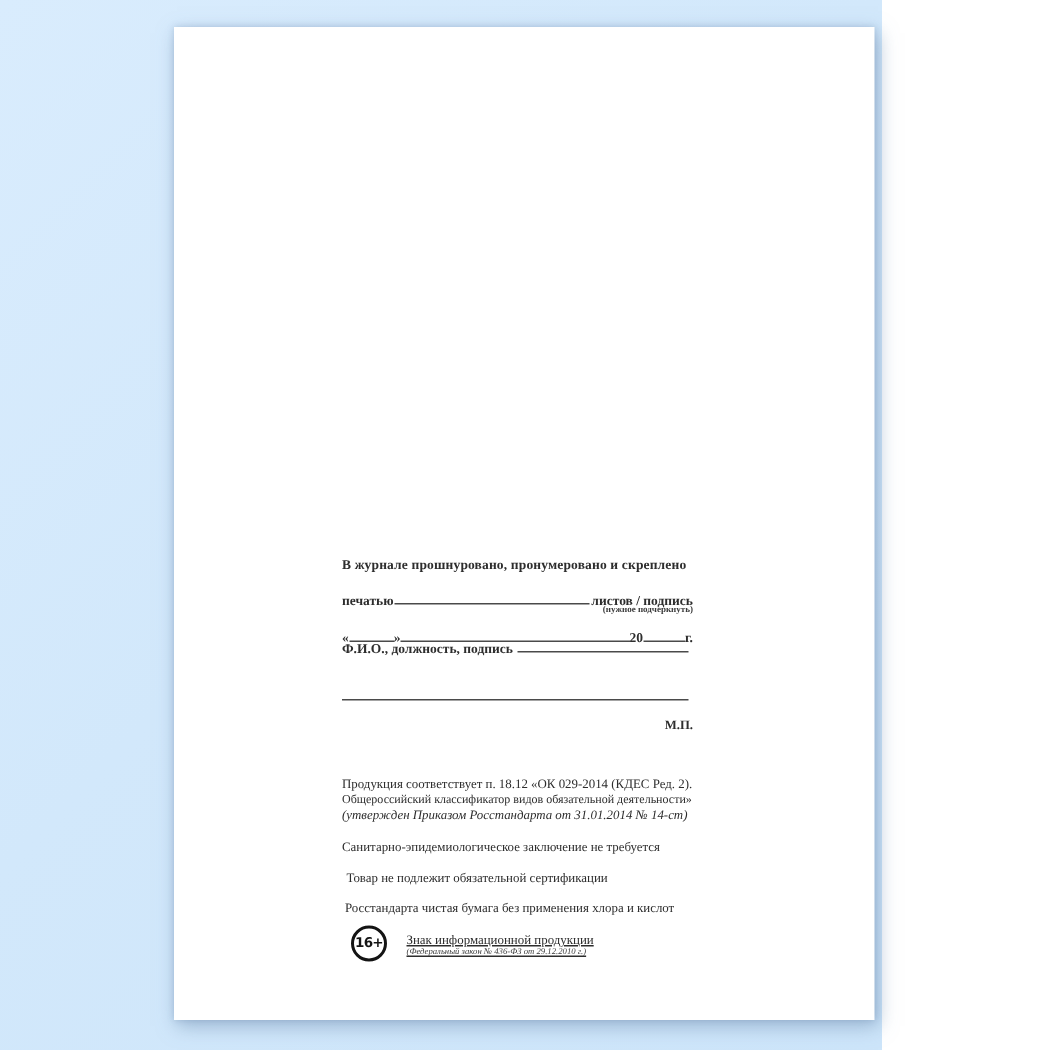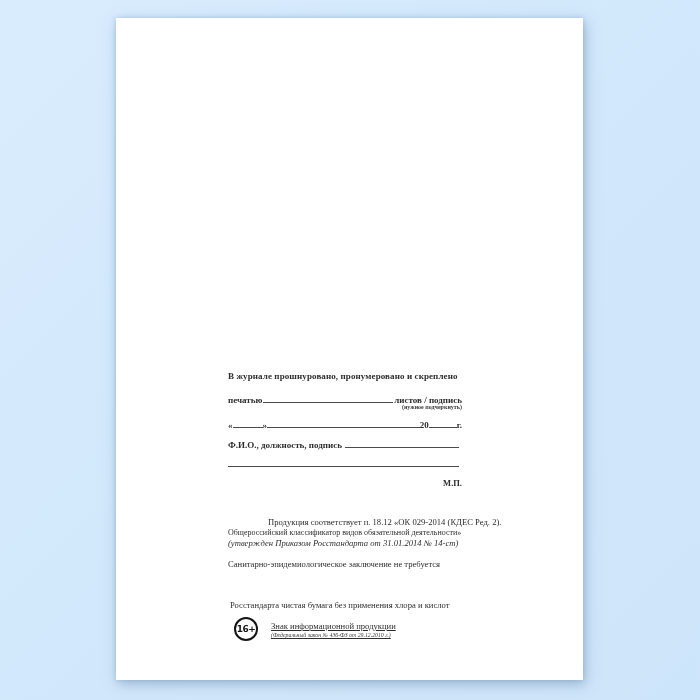--- a/index.html
+++ b/index.html
@@ -5,21 +5,21 @@
   html, body {
     margin: 0;
     padding: 0;
     width: 700px;
     height: 700px;
     overflow: hidden;
     font-family: "Liberation Serif", serif;
   }
   .backdrop {
     position: relative;
-    width: 700px;
+    width: 588px;
     height: 700px;
     background: linear-gradient(135deg, #d9ecfd 0%, #d2e8fb 45%, #cde5fa 100%);
   }
   .page {
     position: absolute;
     left: 116px;
     top: 18px;
     width: 467px;
     height: 662px;
     background: #ffffff;
@@ -65,21 +65,21 @@
   }
   .full-line {
     border-bottom: 1px solid #4a4a4a;
     height: 0;
   }
   .mp {
     text-align: right;
     font-size: 8.5px;
     font-weight: bold;
   }
-  .para-line1 { font-size: 8.6px; line-height: 10.5px; white-space: nowrap; margin-left: 40px; }
+  .para-line1 { font-size: 8.6px; line-height: 10.5px; white-space: nowrap; }
   .para-line2 { font-size: 8px;   line-height: 10.5px; white-space: nowrap; }
   .para-line3 { font-size: 8.6px; line-height: 10.5px; font-style: italic; white-space: nowrap; }
   .note { font-size: 8.6px; line-height: 10px; white-space: nowrap; }
 
   .info-row { display: flex; align-items: center; }
   .age-badge {
     box-sizing: border-box;
     width: 24px;
     height: 24px;
     border: 2.5px solid #141414;
@@ -119,37 +119,38 @@
       <div class="row fill-row" style="top:47px;">
         <span>«</span>
         <span class="blank" style="width:30px;"></span>
         <span>»</span>
         <span class="blank grow"></span>
         <span>20</span>
         <span class="blank" style="width:28px;"></span>
         <span>г.</span>
       </div>
 
-      <div class="row fill-row" style="top:67px;">
+      <div class="row fill-row" style="top:54px;">
         <span>Ф.И.О., должность, подпись</span>
         <span class="blank grow" style="margin-left:3px; margin-right:3px;"></span>
       </div>
 
       <div class="row full-line" style="top:95px; width:231px;"></div>
 
       <div class="row mp" style="top:107px;">М.П.</div>
 
       <div class="row" style="top:146px;">
         <div class="para-line1">Продукция соответствует п. 18.12 «ОК 029-2014 (КДЕС Ред. 2).</div>
         <div class="para-line2">Общероссийский классификатор видов обязательной деятельности»</div>
         <div class="para-line3">(утвержден Приказом Росстандарта от 31.01.2014 № 14-ст)</div>
       </div>
 
       <div class="row note" style="top:188px;">Санитарно-эпидемиологическое заключение не требуется</div>
 
+      <div class="row note" style="top:209px; left:3px;">Товар не подлежит обязательной сертификации</div>
 
       <div class="row note" style="top:229px; left:2px;">Росстандарта чистая бумага без применения хлора и кислот</div>
 
       <div class="row info-row" style="top:246px;">
         <div class="age-badge">16+</div>
         <div class="info-text">
           <div class="info-title">Знак информационной продукции</div>
           <div class="info-law">(Федеральный закон № 436-ФЗ от 29.12.2010 г.)</div>
         </div>
       </div>

